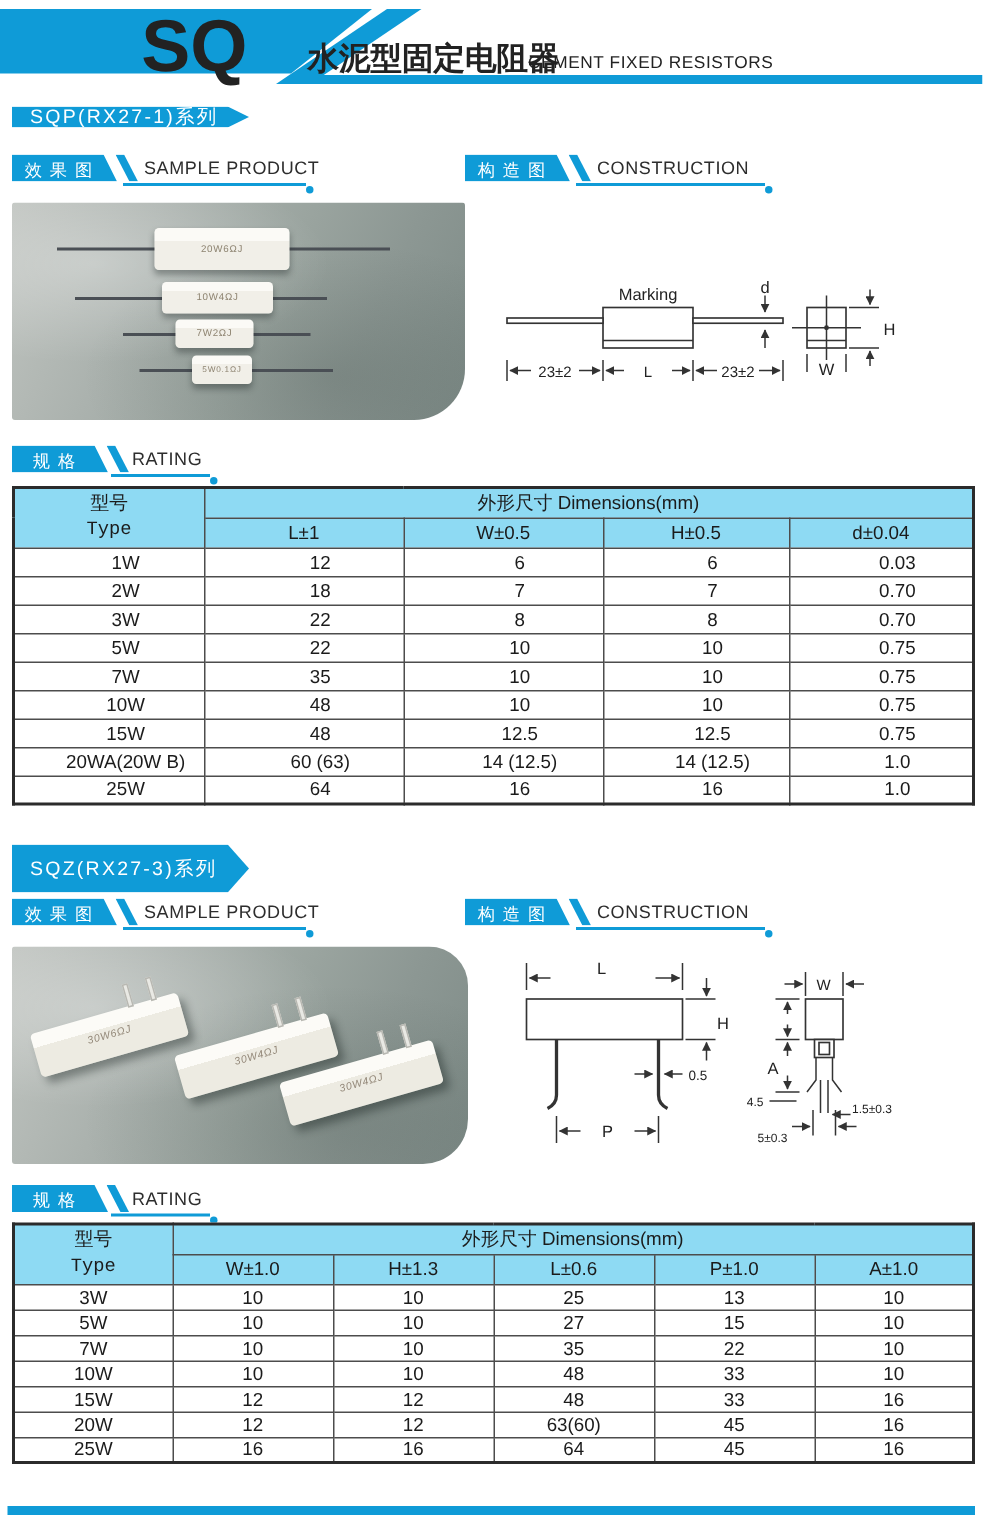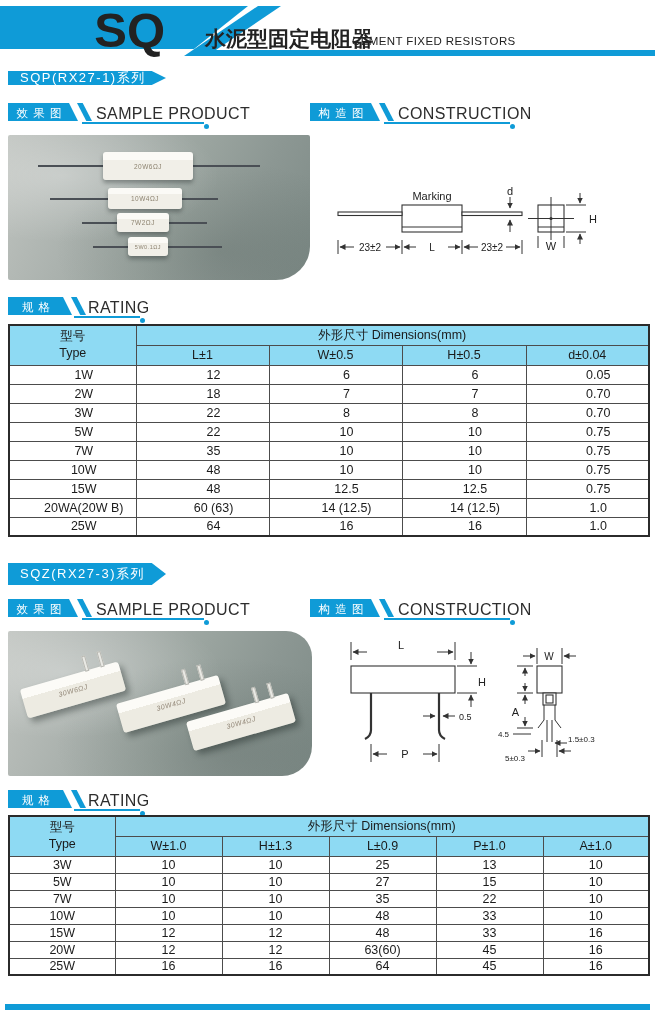--- a/index.html
+++ b/index.html
@@ -25,21 +25,21 @@
   .badge{
     background:var(--blue);color:#fff;
     clip-path:polygon(0 0,calc(100% - 9px) 0,100% 100%,0 100%);
     display:flex;align-items:flex-end;justify-content:center;
     font-size:11.5px;letter-spacing:1px;padding-right:7px;
   }
   .echo{
     background:var(--blue);
     clip-path:polygon(0 0,38% 0,100% 100%,62% 100%);
   }
-  .badge-en{font-size:16px;color:#2d2d2d;letter-spacing:.4px;white-space:nowrap;}
+  .badge-en{font-size:12px;color:#2d2d2d;letter-spacing:.4px;white-space:nowrap;}
   .underline{background:var(--blue);height:2px;}
   .dot{width:5px;height:5px;border-radius:50%;background:var(--blue);}
   
   .photo{
     overflow:hidden;
     background:
       radial-gradient(ellipse at 18% 28%, rgba(255,255,255,.30), transparent 45%),
       radial-gradient(ellipse at 70% 80%, rgba(40,55,50,.18), transparent 55%),
       linear-gradient(115deg,#c0c4c0 0%,#abb2ae 30%,#9aa49f 55%,#8c9793 75%,#7e8b87 100%);
   }
@@ -56,21 +56,21 @@
     display:flex;align-items:center;justify-content:center;
     font-size:7px;font-style:italic;color:#94897a;letter-spacing:.5px;
   }
   .pin{position:absolute;width:4px;height:16px;background:#e9e9e4;border:1px solid #b8b8b2;top:-15px;}
   
   table.dims{border-collapse:collapse;border:2px solid #2b2b2b;table-layout:fixed;width:640px;background:#fff;}
   table.dims th,table.dims td{border:1px solid var(--line);text-align:center;font-weight:normal;font-size:12.5px;color:#1b1b1b;padding:0;}
   table.dims thead th{background:var(--tblhead);height:20px;}
   .t1 tbody td{height:19px;padding-left:22px;}
   .t2 tbody td{height:17px;}
-  .typehead div{line-height:1.35;}
+  .typehead div{line-height:1.35;font-family:Liberation Mono, monospace;}
   svg text{font-family:"Liberation Sans", sans-serif;fill:#222;}
   svg .ln{stroke:#333;stroke-width:1;fill:none;}
   svg .thick{stroke:#333;stroke-width:2.2;fill:none;}
   svg .box{fill:#fff;stroke:#333;stroke-width:1.1;}
   .footer-bar{background:var(--blue);}
 </style>
 </head>
 <body>
 
 <svg class="abs" style="left:0;top:0" width="655" height="62">
@@ -193,21 +193,21 @@
         <th>H±0.5</th>
         <th>d±0.04</th>
       </tr>
   </thead>
   <tbody>
       <tr>
         <td>1W</td>
         <td>12</td>
         <td>6</td>
         <td>6</td>
-        <td>0.05</td>
+        <td>0.03</td>
       </tr>
       <tr>
         <td>2W</td>
         <td>18</td>
         <td>7</td>
         <td>7</td>
         <td>0.70</td>
       </tr>
       <tr>
         <td>3W</td>
@@ -254,21 +254,21 @@
       <tr>
         <td>25W</td>
         <td>64</td>
         <td>16</td>
         <td>16</td>
         <td>1.0</td>
       </tr>
     </tbody>
 </table>
 
-<div class="abs banner" style="left:8px;top:563px;width:158px;height:22px">
+<div class="abs banner" style="left:8px;top:563px;width:158px;height:32px">
   <span>SQZ(RX27-3)系列</span>
 </div>
 
 <div class="abs badge" style="left:8px;top:599px;width:70px;height:18px">
   <span>效 果 图</span>
 </div>
 <div class="abs echo" style="left:77px;top:599px;width:15px;height:18px"></div>
 <div class="abs badge-en" style="left:96px;top:601px">SAMPLE PRODUCT</div>
 <div class="abs underline" style="left:82px;top:618px;width:122px"></div>
 <div class="abs dot" style="left:204px;top:620px"></div>
@@ -379,21 +379,21 @@
     <tr>
       <th rowspan="2" class="typehead">
         <div>型号</div>
         <div>Type</div>
       </th>
       <th colspan="5">外形尺寸 Dimensions(mm)</th>
     </tr>
     <tr>
         <th>W±1.0</th>
         <th>H±1.3</th>
-        <th>L±0.9</th>
+        <th>L±0.6</th>
         <th>P±1.0</th>
         <th>A±1.0</th>
       </tr>
   </thead>
   <tbody>
       <tr>
         <td>3W</td>
         <td>10</td>
         <td>10</td>
         <td>25</td>

